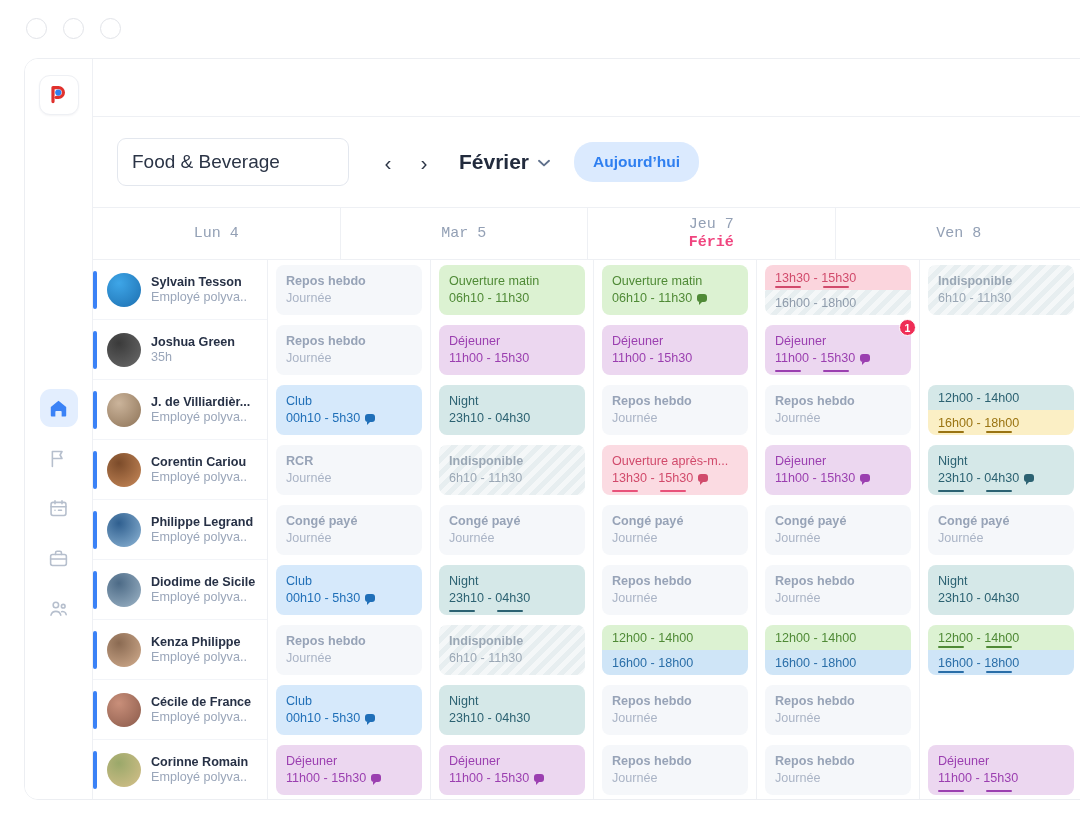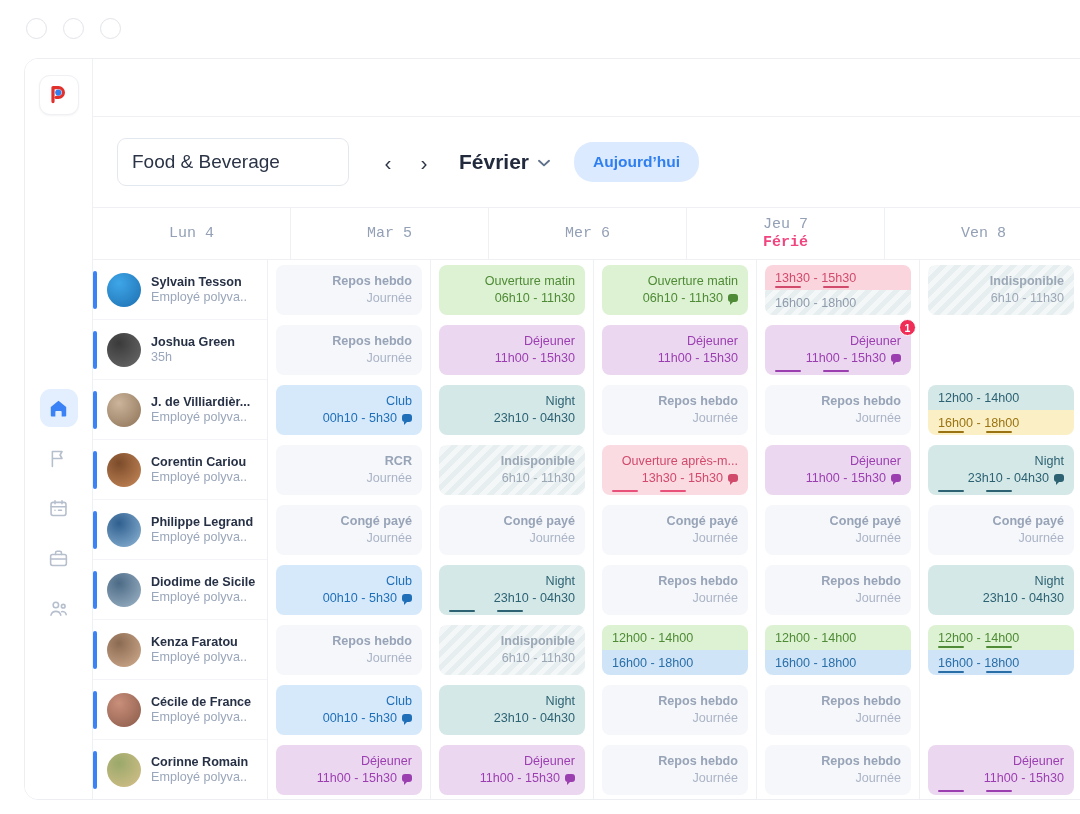--- a/index.html
+++ b/index.html
@@ -141,21 +141,21 @@
   .emp-name {
     font-size: 12.6px; font-weight: bold; color: #273146;
     white-space: nowrap; overflow: hidden; text-overflow: ellipsis;
   }
   .emp-role {
     font-size: 12.6px; color: #9aa6ba; margin-top: 1px;
     white-space: nowrap; overflow: hidden; text-overflow: ellipsis;
   }
 
   .shift-cols { flex: 1; display: flex; min-width: 0; }
-  .shift-col { flex: 1 1 0; min-width: 0; border-right: 1px solid #eef0f4; text-align: right; }
+  .shift-col { flex: 1 1 0; min-width: 0; border-right: 1px solid #eef0f4; }
   .cell {
     height: 60px; padding: 5px 8px;
     display: flex; align-items: stretch;
   }
   .chip {
     flex: 1; border-radius: 8px; padding: 6px 10px;
     display: flex; flex-direction: column; justify-content: center;
     position: relative; min-width: 0; cursor: pointer;
     overflow: visible;
   }
@@ -320,23 +320,20 @@
 
       <div class="grid-head">
         <div id="day-headers" style="flex:1;display:flex;min-width:0">
             <div class="day-col">
               <div>Lun 4</div>
             </div>
             <div class="day-col">
               <div>Mar 5</div>
             </div>
             <div class="day-col">
-              <div>Mer 6</div>
-            </div>
-            <div class="day-col">
               <div>Jeu 7</div>
               <div class="day-sub">Férié</div>
             </div>
             <div class="day-col">
               <div>Ven 8</div>
             </div>
           </div>
       </div>
 
       <div class="grid-body">
@@ -386,21 +383,21 @@
               <div class="avatar" style="background: radial-gradient(circle at 35% 30%, rgb(76, 106, 134), rgb(159, 182, 200));"></div>
               <div class="emp-txt">
                 <div class="emp-name">Diodime de Sicile</div>
                 <div class="emp-role">Employé polyva..</div>
               </div>
             </div>
             <div class="emp-row">
               <div class="emp-bar"></div>
               <div class="avatar" style="background: radial-gradient(circle at 35% 30%, rgb(138, 106, 82), rgb(211, 174, 143));"></div>
               <div class="emp-txt">
-                <div class="emp-name">Kenza Faratou</div>
+                <div class="emp-name">Kenza Philippe</div>
                 <div class="emp-role">Employé polyva..</div>
               </div>
             </div>
             <div class="emp-row">
               <div class="emp-bar"></div>
               <div class="avatar" style="background: radial-gradient(circle at 35% 30%, rgb(201, 143, 122), rgb(138, 90, 74));"></div>
               <div class="emp-txt">
                 <div class="emp-name">Cécile de France</div>
                 <div class="emp-role">Employé polyva..</div>
               </div>

